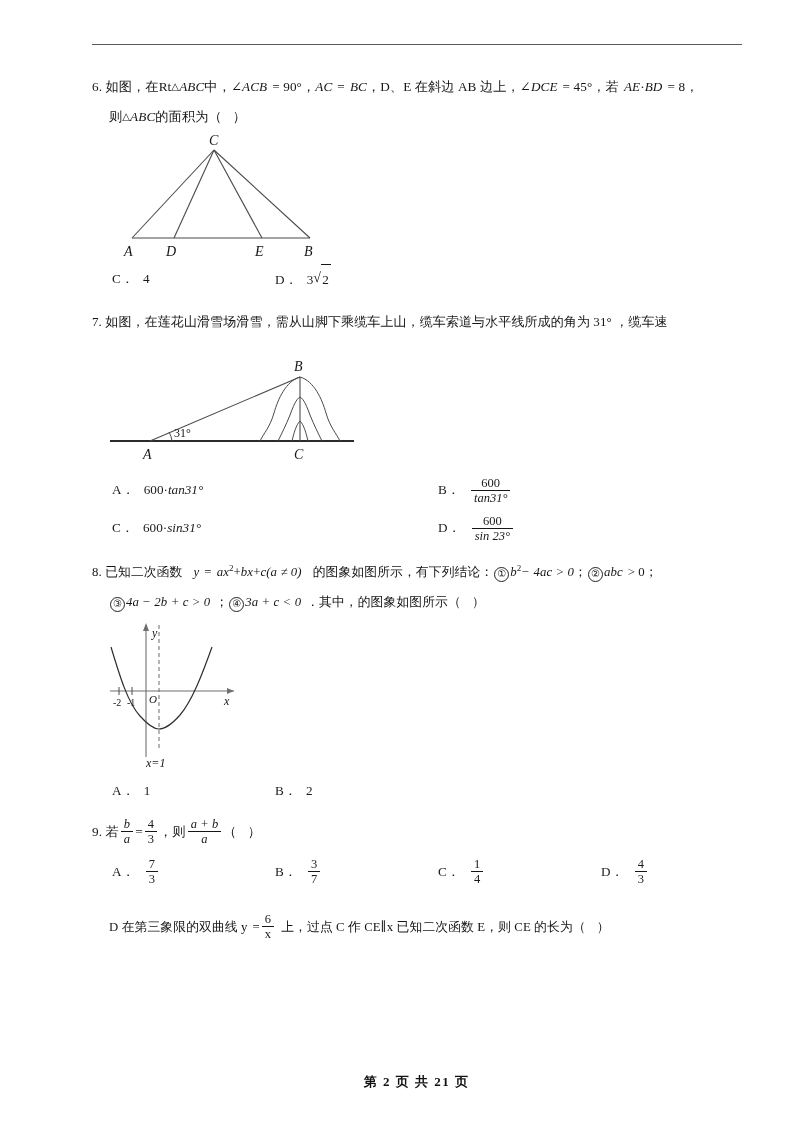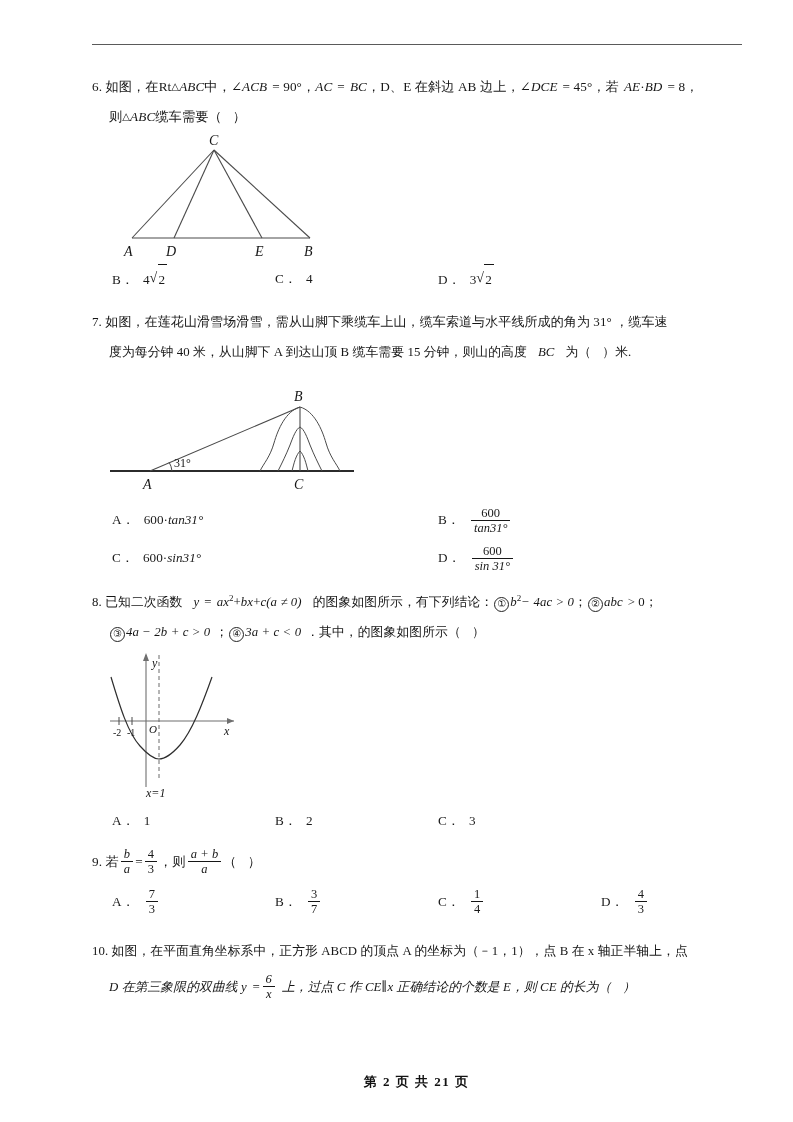--- a/index.html
+++ b/index.html
@@ -150,21 +150,21 @@
   <div class="header-rule"></div>
 
   <div class="content">
 
     <div>
       <div class="qline">
         <span class="qnum">6.</span>
         <span>如图，在</span><span>Rt</span><span class="tri">△</span><span class="mi">ABC</span><span>中，</span><span class="mi">∠ACB</span><span class="sp"></span><span>= 90°</span><span>，</span><span class="mi">AC</span><span class="sp"></span><span>=</span><span class="sp"></span><span class="mi">BC</span><span>，</span><span>D、E 在斜边 AB 边上，</span><span class="mi">∠DCE</span><span class="sp"></span><span>= 45°</span><span>，</span><span>若</span><span class="sp"></span><span class="mi">AE</span><span>·</span><span class="mi">BD</span><span class="sp"></span><span>= 8</span><span>，</span>
       </div>
       <div class="qline indent">
-        <span>则</span><span class="tri">△</span><span class="mi">ABC</span><span>缆车需要（</span><span class="spw"></span><span>）</span>
+        <span>则</span><span class="tri">△</span><span class="mi">ABC</span><span>的面积为（</span><span class="spw"></span><span>）</span>
       </div>
 
       <div class="figwrap">
         <svg width="260" height="128" viewBox="0 0 260 128" style="margin-left:18px;">
 
           <line x1="22" y1="106" x2="200" y2="106" stroke="#4a4a4a" stroke-width="1.2"></line>
 
           <line x1="104" y1="18" x2="22" y2="106" stroke="#4a4a4a" stroke-width="1.1"></line>
 
           <line x1="104" y1="18" x2="64" y2="106" stroke="#4a4a4a" stroke-width="1.1"></line>
@@ -175,38 +175,32 @@
           <text x="99" y="13" font-family="Liberation Serif, serif" font-style="italic" font-size="14" fill="#161616">C</text>
           <text x="14" y="124" font-family="Liberation Serif, serif" font-style="italic" font-size="14" fill="#161616">A</text>
           <text x="56" y="124" font-family="Liberation Serif, serif" font-style="italic" font-size="14" fill="#161616">D</text>
           <text x="145" y="124" font-family="Liberation Serif, serif" font-style="italic" font-size="14" fill="#161616">E</text>
           <text x="194" y="124" font-family="Liberation Serif, serif" font-style="italic" font-size="14" fill="#161616">B</text>
         </svg>
       </div>
 
       <div class="options">
         <div class="opt">
-          <span class="opt-label">B．</span><span>4</span><span class="sqrt"><span class="radicand">2</span></span>
-        </div>
-        <div class="opt">
           <span class="opt-label">C．</span><span>4</span>
         </div>
         <div class="opt">
           <span class="opt-label">D．</span><span>3</span><span class="sqrt"><span class="radicand">2</span></span>
         </div>
       </div>
     </div>
 
     <div style="margin-top:12px;">
       <div class="qline" style="font-size:13px;">
         <span class="qnum">7.</span>
         <span>如图，在莲花山滑雪场滑雪，需从山脚下乘缆车上山，缆车索道与水平线所成的角为  31°  ，缆车速</span>
-      </div>
-      <div class="qline indent" style="font-size:12.8px;">
-        <span>度为每分钟 40 米，从山脚下 A 到达山顶 B 缆车需要 15 分钟，则山的高度</span><span class="spw"></span><span class="mi">BC</span><span class="spw"></span><span>为（</span><span class="spw"></span><span>）米.</span>
       </div>
 
       <div class="figwrap">
         <svg width="300" height="130" viewBox="0 0 300 130" style="margin-left:10px;">
 
           <line x1="8" y1="104" x2="252" y2="104" stroke="#2b2b2b" stroke-width="2"></line>
 
           <line x1="48" y1="104" x2="198" y2="40" stroke="#4a4a4a" stroke-width="1.1"></line>
 
           <line x1="198" y1="40" x2="198" y2="104" stroke="#4a4a4a" stroke-width="1.1"></line>
@@ -244,21 +238,21 @@
         <div class="opt">
           <span class="opt-label">C．</span>
             <span>600</span>
             <span>·</span>
             <span class="mi">sin31°</span>
         </div>
         <div class="opt">
           <span class="opt-label">D．</span>
           <span class="frac">
             <span class="num">600</span>
-            <span class="den mi">sin 31°</span>
+            <span class="den mi">sin 23°</span>
           </span>
         </div>
       </div>
     </div>
 
     <div style="margin-top:10px;">
       <div class="qline" style="font-size:12.8px;">
         <span class="qnum">8.</span>
         <span>已知二次函数</span><span class="spw"></span><span class="mi">y</span><span class="sp"></span><span>=</span><span class="sp"></span><span class="mi">a</span><span class="mi">x</span><sup class="exp">2</sup><span>+</span><span class="mi">b</span><span class="mi">x</span><span>+</span><span class="mi">c</span><span class="mi">(a ≠ 0)</span><span class="spw"></span><span>的图象如图所示，有下列结论：</span><span class="circled">①</span><span class="mi">b</span><sup class="exp">2</sup><span class="mi">− 4ac &gt; 0</span><span>；</span><span class="circled">②</span><span class="mi">abc</span><span class="sp"></span><span>&gt; 0</span><span>；</span>
       </div>
@@ -290,23 +284,20 @@
         </svg>
       </div>
 
       <div class="options">
         <div class="opt">
           <span class="opt-label">A．</span><span>1</span>
         </div>
         <div class="opt">
           <span class="opt-label">B．</span><span>2</span>
         </div>
-        <div class="opt">
-          <span class="opt-label">C．</span><span>3</span>
-        </div>
       </div>
     </div>
 
     <div style="margin-top:6px;">
       <div class="qline" style="line-height:40px;">
         <span class="qnum">9.</span>
         <span>若</span><span class="frac"><span class="num mi">b</span><span class="den mi">a</span></span><span>=</span><span class="frac"><span class="num">4</span><span class="den">3</span></span><span>，</span><span>则</span><span class="frac"><span class="num mi">a + b</span><span class="den mi">a</span></span><span>（</span><span class="spw"></span><span>）</span>
       </div>
 
       <div class="options tall" style="line-height:40px;">
@@ -319,26 +310,22 @@
         <div class="opt">
           <span class="opt-label">C．</span><span class="frac"><span class="num">1</span><span class="den">4</span></span>
         </div>
         <div class="opt">
           <span class="opt-label">D．</span><span class="frac"><span class="num">4</span><span class="den">3</span></span>
         </div>
       </div>
     </div>
 
     <div style="margin-top:14px;">
-      <div class="qline" style="font-size:12.8px;">
-        <span class="qnum">10.</span>
-        <span>如图，在平面直角坐标系中，正方形 ABCD 的顶点 A 的坐标为（﹣1，1），点 B 在 x 轴正半轴上，点</span>
-      </div>
-      <div class="qline indent" style="font-size:12.8px; line-height:42px;font-style:italic;">
-        <span>D 在第三象限的双曲线 y</span><span class="sp"></span><span>=</span><span class="frac"><span class="num">6</span><span class="den">x</span></span><span class="sp"></span><span>上，过点 C 作 CE∥x 正确结论的个数是 E，则 CE 的长为（</span><span class="spw"></span><span>）</span>
+      <div class="qline indent" style="font-size:12.8px; line-height:42px;">
+        <span>D 在第三象限的双曲线 y</span><span class="sp"></span><span>=</span><span class="frac"><span class="num">6</span><span class="den">x</span></span><span class="sp"></span><span>上，过点 C 作 CE∥x 已知二次函数 E，则 CE 的长为（</span><span class="spw"></span><span>）</span>
       </div>
     </div>
 
   </div>
 
   <div class="footer">
     <span>第 2 页 共 21 页</span>
   </div>
 
 </div>

